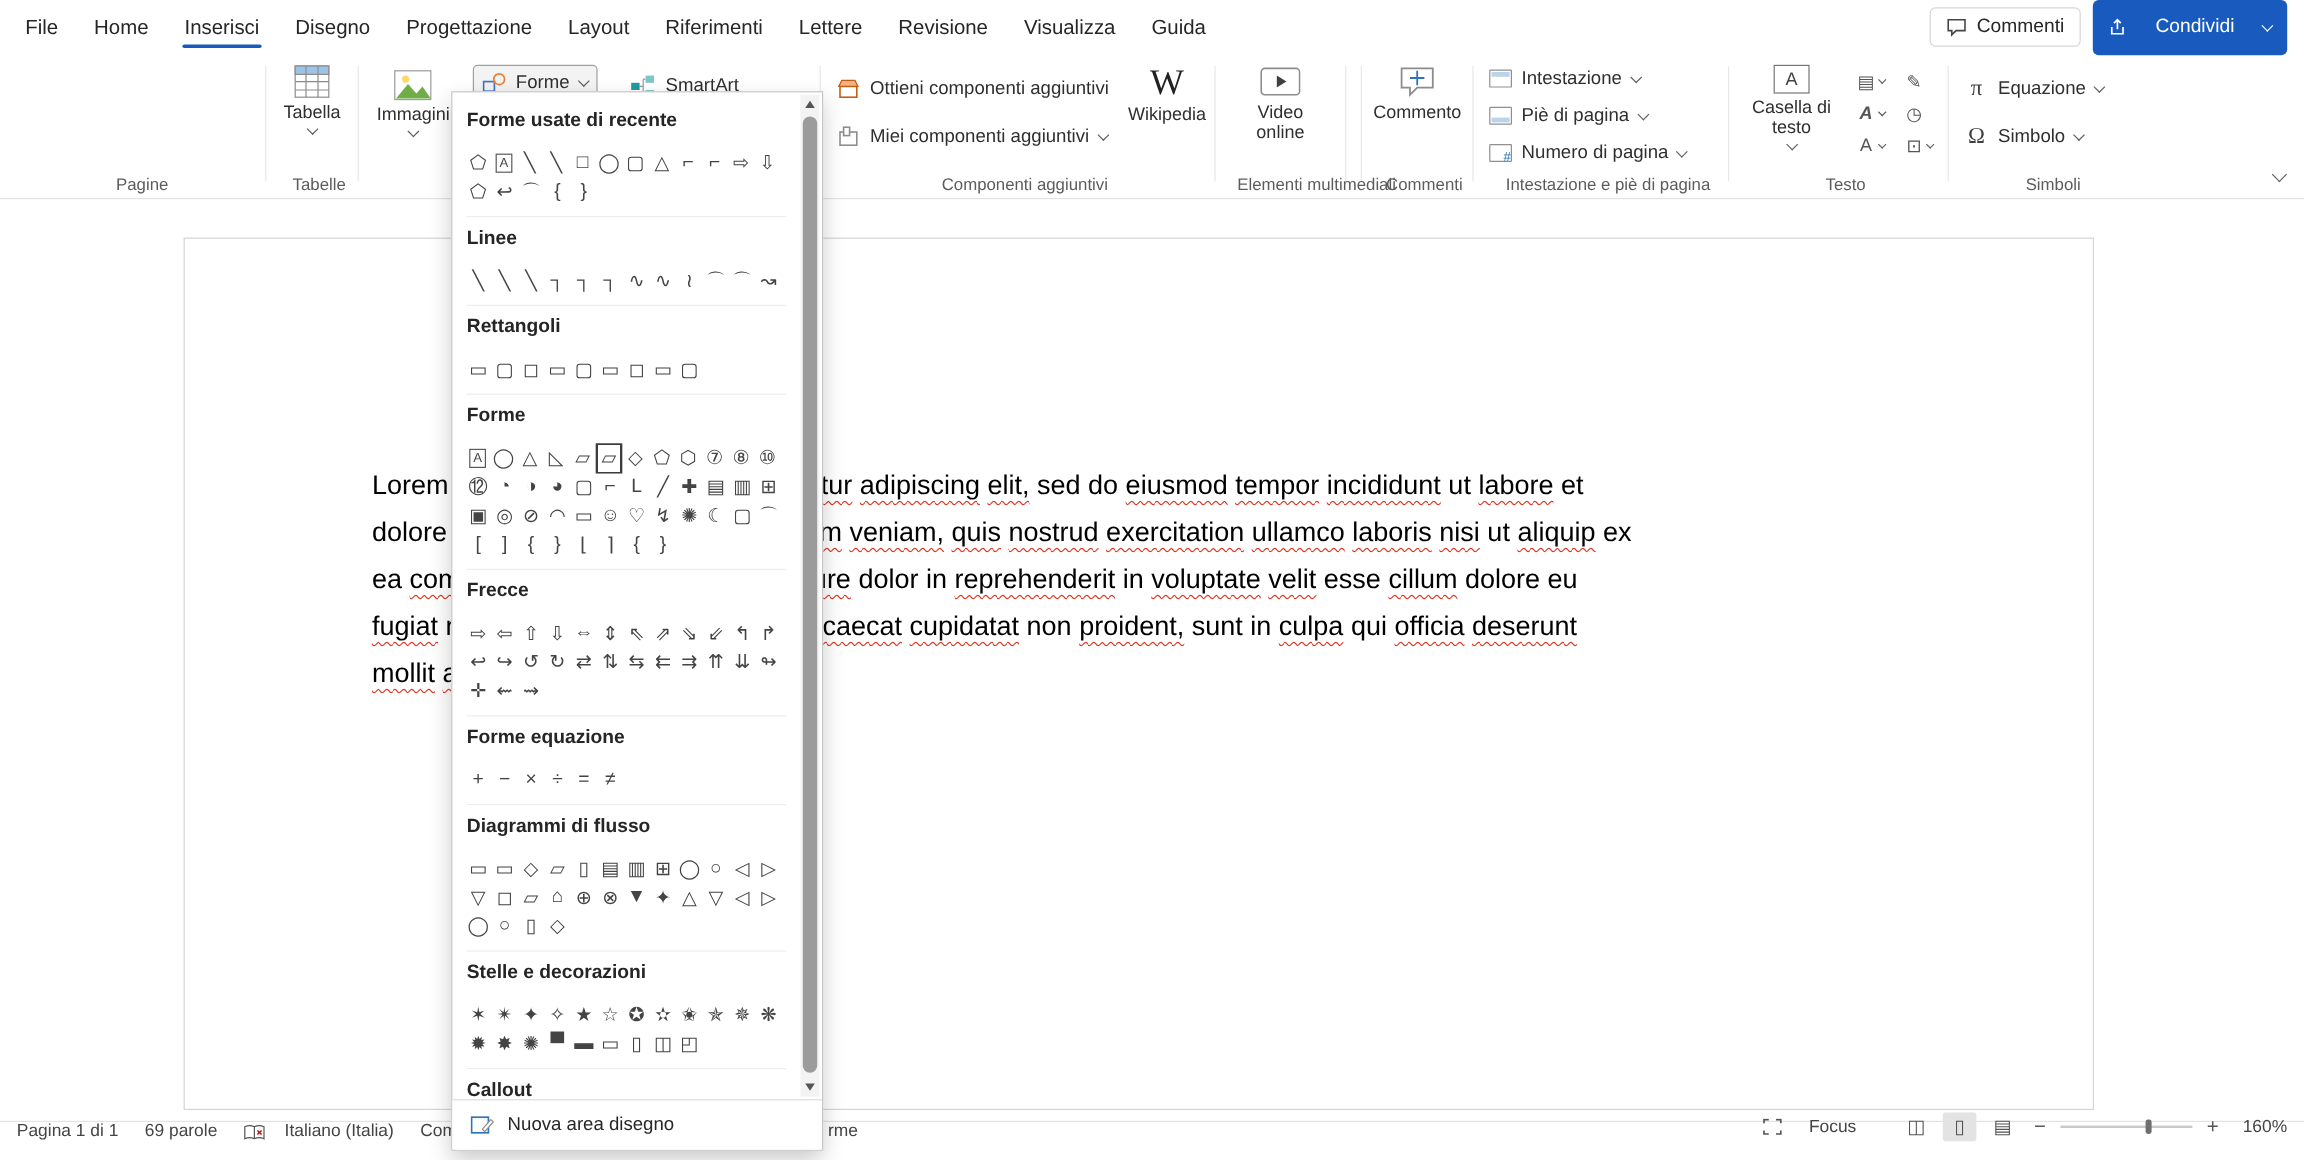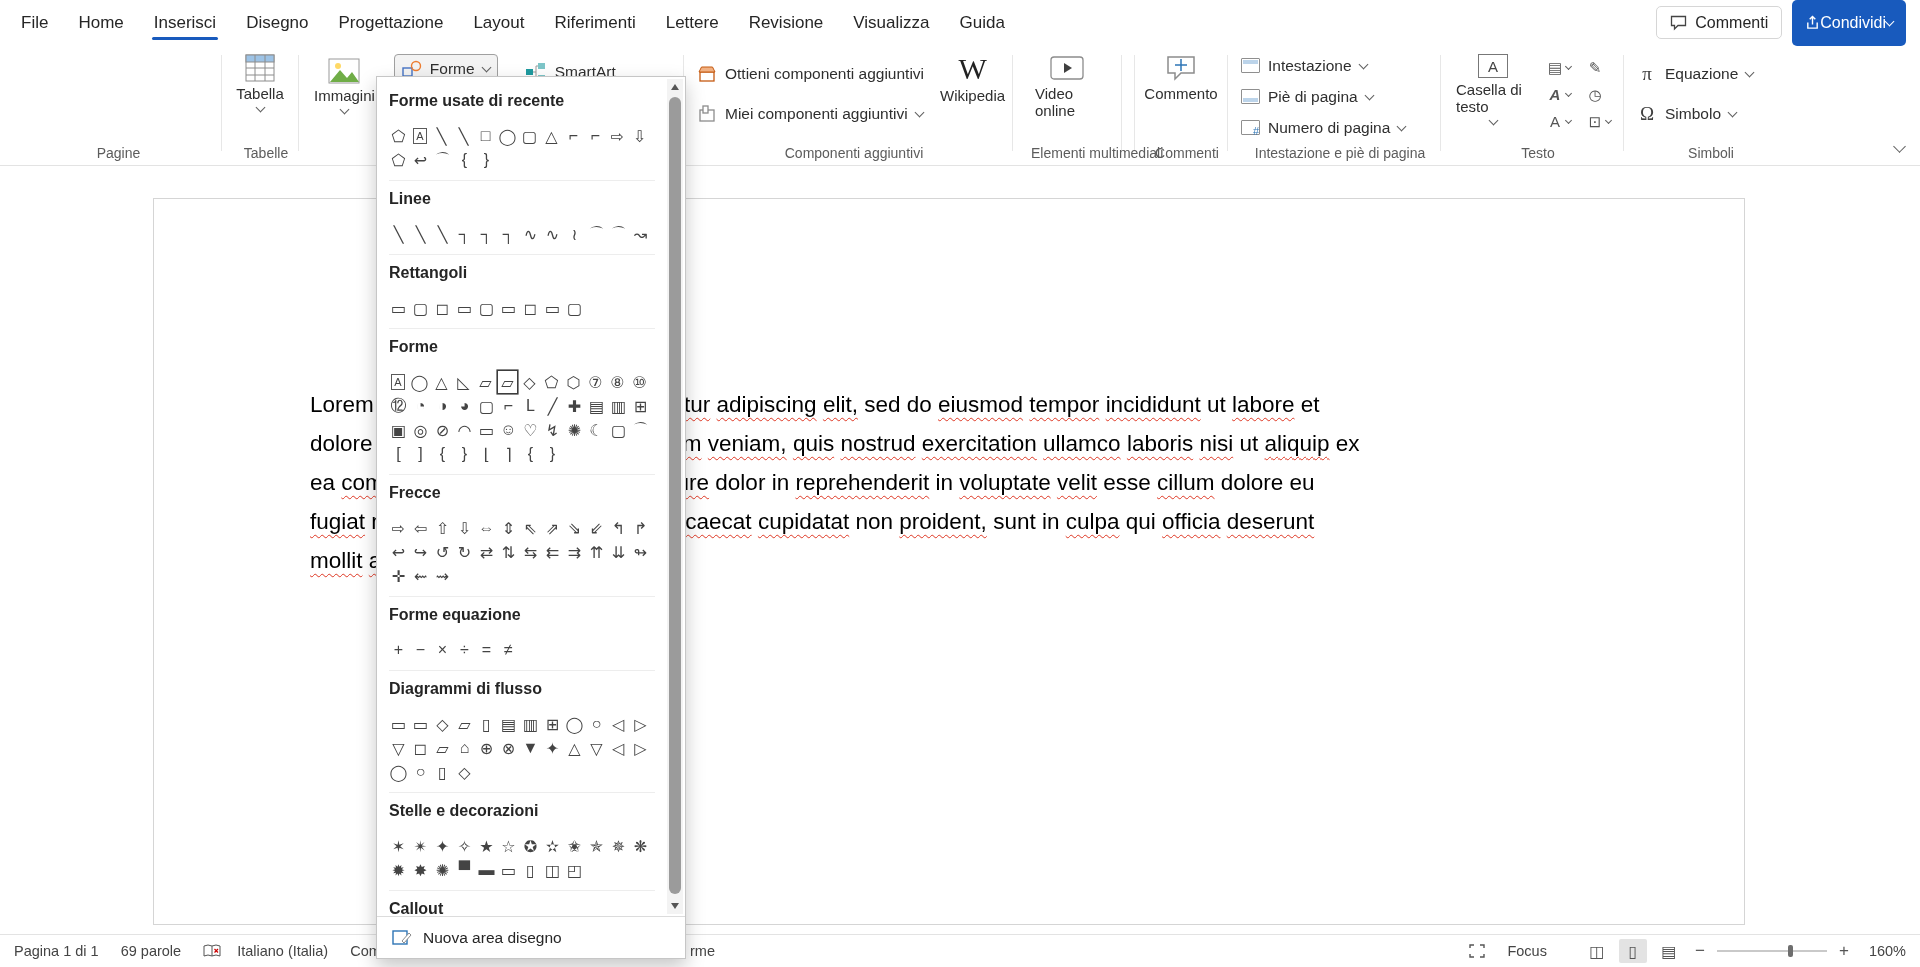--- a/index.html
+++ b/index.html
@@ -8,36 +8,36 @@
 button{font:inherit;color:inherit;background:none;border:none;padding:0;text-align:left;cursor:default}
 .app{position:relative;width:1920px;height:967px;background:#fff;overflow:hidden}
 
 
 .tabbar{height:45px;display:flex;align-items:stretch;background:#fff;padding:0 6px;position:relative;z-index:6}
 .tabs{display:flex;align-items:stretch}
 .tab{display:flex;align-items:center;padding:0 15px;font-size:17px;position:relative;white-space:nowrap}
 .tab.active::after{content:"";position:absolute;left:13px;right:13px;bottom:5px;height:3px;border-radius:2px;background:#185abd}
 .tabbar-right{margin-left:auto;display:flex;align-items:center;gap:10px;padding-right:8px}
 .commenti-btn{display:flex;align-items:center;gap:8px;height:33px;padding:0 13px;border:1px solid #d6d6d6;border-radius:5px;font-size:16px;background:#fff}
-.condividi-btn{display:flex;align-items:center;gap:0;height:46px;padding:0 13px;border-radius:5px;font-size:16px;background:#185abd;color:#fff}
+.condividi-btn{display:flex;align-items:center;gap:24px;height:46px;padding:0 13px;border-radius:5px;font-size:16px;background:#185abd;color:#fff}
 .condividi-btn .chev{border-color:#fff}
 
 
 .ribbon{height:121px;display:flex;align-items:stretch;background:#fff;border-bottom:1px solid #e3e3e3;padding:0 4px 0 10px;position:relative;z-index:5}
 .rgroup{position:relative;flex:none;padding-bottom:22px}
 .glabel{position:absolute;bottom:4px;left:12px;right:0;text-align:center;font-size:14px;color:#5c5c5c;white-space:nowrap}
 .gsep{flex:none;width:1px;background:#e7e7e7;margin:10px 6px 14px}
 .vstack{display:flex;flex-direction:column}
 .pt6{padding-top:5px}
 .pt14{padding-top:13px;row-gap:9px}
 .hstack{display:flex;align-items:flex-start}
 .sbtn{display:flex;align-items:center;gap:8px;height:31px;padding:0 7px;white-space:nowrap;font-size:15.5px}
 .sl{color:#2f2f2f}
 .bbtn{display:flex;flex-direction:column;align-items:center;gap:4px;padding:9px 9px 0;font-size:15px}
-.bl{line-height:1.12;color:#2f2f2f}
+.bl{text-align:center;line-height:1.12;color:#2f2f2f}
 .w74{width:74px}.w64{width:64px}
 .chev{flex:none;display:inline-block;width:7px;height:7px;border-right:1.4px solid #5f5f5f;border-bottom:1.4px solid #5f5f5f;transform:rotate(45deg);margin-top:-3px}
 .chev.small{width:5px;height:5px}
 .pressed{border:1px solid #a0a0a0;border-radius:4px;background:#f3f3f3;height:30px;margin-top:5px;margin-left:10px}
 .smartart-pos{margin-top:7px;margin-left:20px}
 .illu{display:flex;align-items:flex-start;padding-top:4px}
 .center{display:flex;flex-direction:column;align-items:center}
 .collapse-chev{position:absolute;right:16px;bottom:10px}
 .collapse-chev .chev{width:9px;height:9px}
 
@@ -60,21 +60,21 @@
 .tbtn .g.italic{font-style:italic;font-weight:bold}
 
 
 .doc-canvas{position:absolute;left:0;right:0;top:166px;bottom:30px;background:#fff;z-index:1}
 .page{position:absolute;left:153px;top:32px;width:1592px;height:727px;background:#fff;border:1px solid #d5d5d5}
 .doc-text{position:absolute;left:156px;top:186px;font-size:22.5px;line-height:39px;color:#000}
 .doc-line{white-space:pre}
 .miss{text-decoration-line:underline;text-decoration-style:wavy;text-decoration-color:#de3723;text-decoration-thickness:1.3px;text-underline-offset:5px}
 
 
-.statusbar{position:absolute;left:0;right:0;bottom:0;height:30px;background:#fff;border-top:1px solid #e3e3e3;display:flex;align-items:center;padding:16px 14px;font-size:14.5px;color:#444;z-index:20}
+.statusbar{position:absolute;left:0;right:0;bottom:0;height:30px;background:#fff;border-top:1px solid #e3e3e3;display:flex;align-items:flex-end;padding:16px 14px;font-size:14.5px;color:#444;z-index:20}
 .sitem{margin-right:22px;white-space:nowrap}
 .frag-b{position:absolute;left:690px;margin:0}
 .proof-ic{margin-right:16px}
 .sb-right{margin-left:auto;display:flex;align-items:center}
 .focus-wrap{display:flex;align-items:center;gap:22px;margin-right:36px}
 .vicon{width:28px;height:24px;display:flex;align-items:center;justify-content:center;font-size:16px;color:#555;margin-right:8px;border-radius:2px}
 .vicon.active{background:#e3e3e3}
 .zoom-minus,.zoom-plus{font-size:17px;color:#555;width:18px;text-align:center}
 .ztrack{width:110px;height:2px;background:#c9c9c9;position:relative;margin:0 8px}
 .zthumb{position:absolute;left:65%;top:-5px;width:5px;height:12px;background:#6e6e6e;border-radius:2px}

